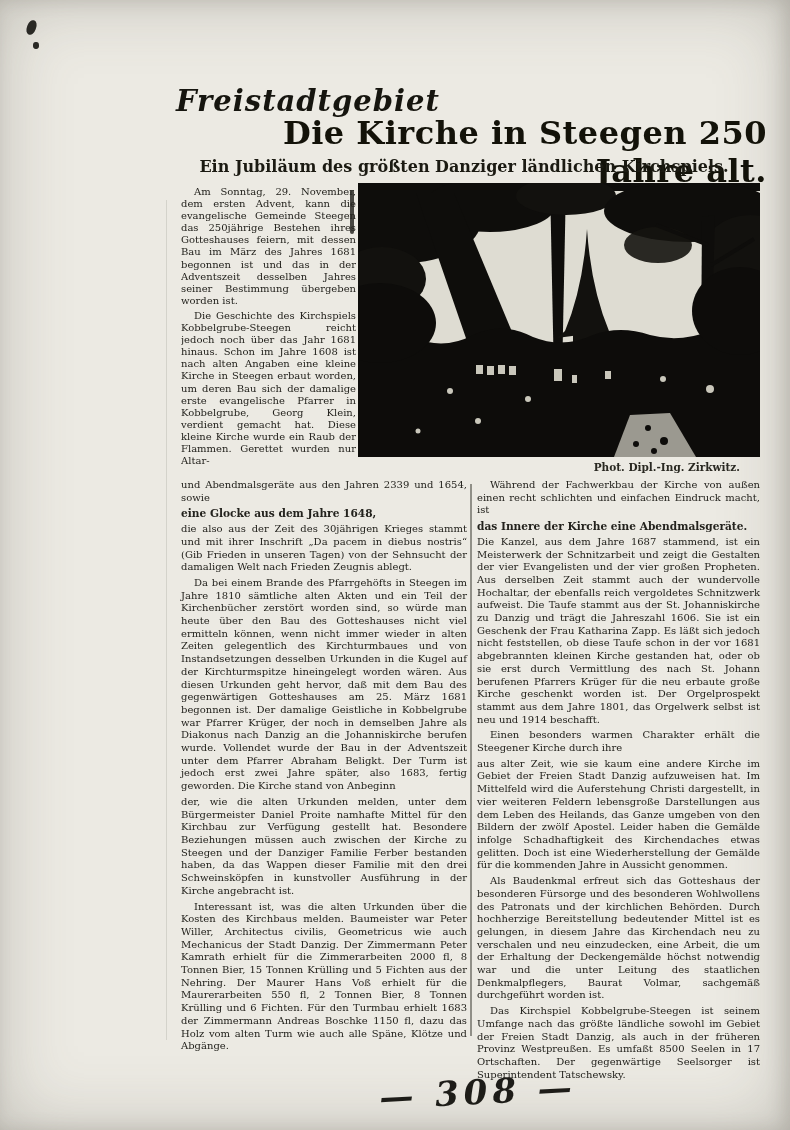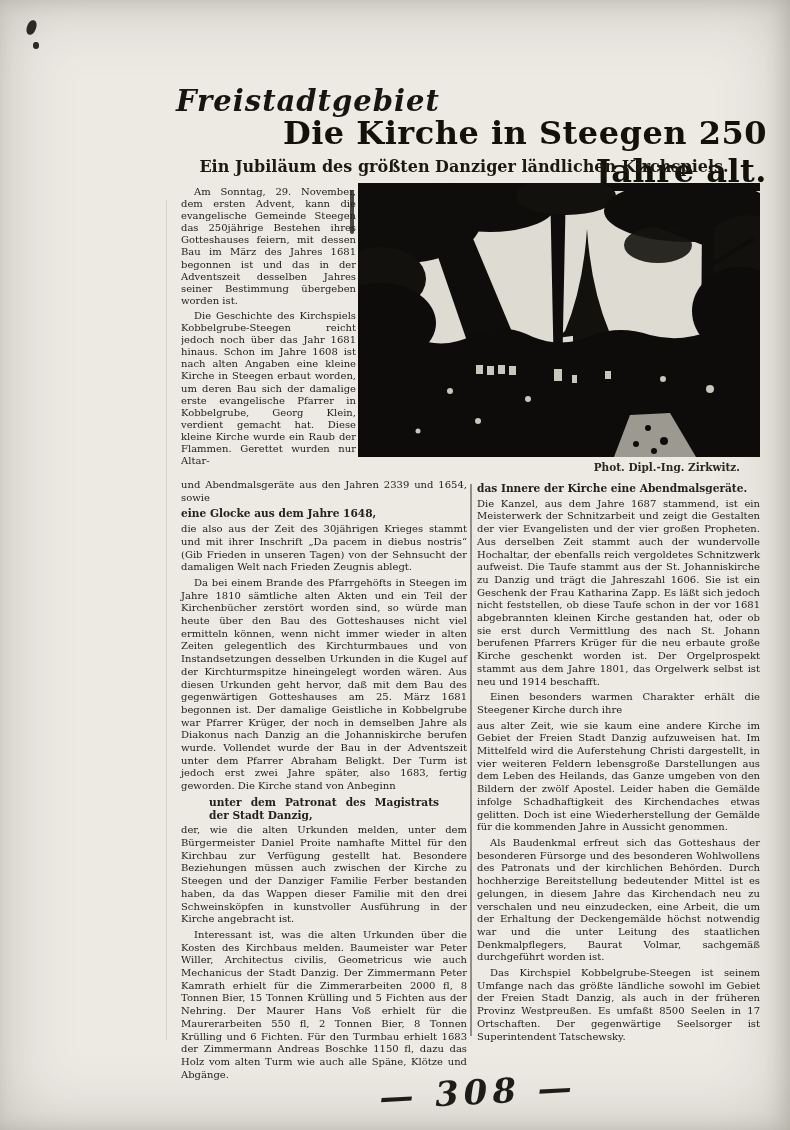--- a/index.html
+++ b/index.html
@@ -122,26 +122,26 @@
   </div>
   <div class="photo-credit">Phot. Dipl.-Ing. Zirkwitz.</div>
 
   <div class="col-rule"></div>
 
   <div class="col-wide col-left">
     <p>und Abendmalsgeräte aus den Jahren 2339 und 1654, sowie</p>
     <div class="crosshead">eine Glocke aus dem Jahre 1648,</div>
     <p>die also aus der Zeit des 30jährigen Krieges stammt und mit ihrer Inschrift „Da pacem in diebus nostris“ (Gib Frieden in unseren Tagen) von der Sehnsucht der damaligen Welt nach Frieden Zeugnis ablegt.</p>
     <p class="indent">Da bei einem Brande des Pfarrgehöfts in Steegen im Jahre 1810 sämtliche alten Akten und ein Teil der Kirchenbücher zerstört worden sind, so würde man heute über den Bau des Gotteshauses nicht viel ermitteln können, wenn nicht immer wieder in alten Zeiten gelegentlich des Kirchturmbaues und von Instandsetzungen desselben Urkunden in die Kugel auf der Kirchturmspitze hineingelegt worden wären. Aus diesen Urkunden geht hervor, daß mit dem Bau des gegenwärtigen Gotteshauses am 25. März 1681 begonnen ist. Der damalige Geistliche in Kobbelgrube war Pfarrer Krüger, der noch in demselben Jahre als Diakonus nach Danzig an die Johanniskirche berufen wurde. Vollendet wurde der Bau in der Adventszeit unter dem Pfarrer Abraham Beligkt. Der Turm ist jedoch erst zwei Jahre später, also 1683, fertig geworden. Die Kirche stand von Anbeginn</p>
-    <div class="crosshead" style="max-width:230px; margin-left:auto; margin-right:auto;">unter dem Patronat des Magistrats der Stadt Danzig,</div>
     <p>der, wie die alten Urkunden melden, unter dem Bürgermeister Daniel Proite namhafte Mittel für den Kirchbau zur Verfügung gestellt hat. Besondere Beziehungen müssen auch zwischen der Kirche zu Steegen und der Danziger Familie Ferber bestanden haben, da das Wappen dieser Familie mit den drei Schweinsköpfen in kunstvoller Ausführung in der Kirche angebracht ist.</p>
     <p class="indent">Interessant ist, was die alten Urkunden über die Kosten des Kirchbaus melden. Baumeister war Peter Willer, Architectus civilis, Geometricus wie auch Mechanicus der Stadt Danzig. Der Zimmermann Peter Kamrath erhielt für die Zimmerarbeiten 2000 fl, 8 Tonnen Bier, 15 Tonnen Krülling und 5 Fichten aus der Nehring. Der Maurer Hans Voß erhielt für die Maurerarbeiten 550 fl, 2 Tonnen Bier, 8 Tonnen Krülling und 6 Fichten. Für den Turmbau erhielt 1683 der Zimmermann Andreas Boschke 1150 fl, dazu das Holz vom alten Turm wie auch alle Späne, Klötze und Abgänge.</p>
   </div>
 
   <div class="col-wide col-right">
+    <p class="indent">Während der Fachwerkbau der Kirche von außen einen recht schlichten und einfachen Eindruck macht, ist</p>
     <div class="crosshead">das Innere der Kirche eine Abendmalsgeräte.</div>
     <p>Die Kanzel, aus dem Jahre 1687 stammend, ist ein Meisterwerk der Schnitzarbeit und zeigt die Gestalten der vier Evangelisten und der vier großen Propheten. Aus derselben Zeit stammt auch der wundervolle Hochaltar, der ebenfalls reich vergoldetes Schnitzwerk aufweist. Die Taufe stammt aus der St. Johanniskirche zu Danzig und trägt die Jahreszahl 1606. Sie ist ein Geschenk der Frau Katharina Zapp. Es läßt sich jedoch nicht feststellen, ob diese Taufe schon in der vor 1681 abgebrannten kleinen Kirche gestanden hat, oder ob sie erst durch Vermittlung des nach St. Johann berufenen Pfarrers Krüger für die neu erbaute große Kirche geschenkt worden ist. Der Orgelprospekt stammt aus dem Jahre 1801, das Orgelwerk selbst ist neu und 1914 beschafft.</p>
     <p class="indent">Einen besonders warmen Charakter erhält die Steegener Kirche durch ihre</p>
     <p>aus alter Zeit, wie sie kaum eine andere Kirche im Gebiet der Freien Stadt Danzig aufzuweisen hat. Im Mittelfeld wird die Auferstehung Christi dargestellt, in vier weiteren Feldern lebensgroße Darstellungen aus dem Leben des Heilands, das Ganze umgeben von den Bildern der zwölf Apostel. Leider haben die Gemälde infolge Schadhaftigkeit des Kirchendaches etwas gelitten. Doch ist eine Wiederherstellung der Gemälde für die kommenden Jahre in Aussicht genommen.</p>
     <p class="indent">Als Baudenkmal erfreut sich das Gotteshaus der besonderen Fürsorge und des besonderen Wohlwollens des Patronats und der kirchlichen Behörden. Durch hochherzige Bereitstellung bedeutender Mittel ist es gelungen, in diesem Jahre das Kirchendach neu zu verschalen und neu einzudecken, eine Arbeit, die um der Erhaltung der Deckengemälde höchst notwendig war und die unter Leitung des staatlichen Denkmalpflegers, Baurat Volmar, sachgemäß durchgeführt worden ist.</p>
     <p class="indent">Das Kirchspiel Kobbelgrube-Steegen ist seinem Umfange nach das größte ländliche sowohl im Gebiet der Freien Stadt Danzig, als auch in der früheren Provinz Westpreußen. Es umfaßt 8500 Seelen in 17 Ortschaften. Der gegenwärtige Seelsorger ist Superintendent Tatschewsky.</p>
   </div>
 
   <div class="page-number">— 308 —</div>
 

